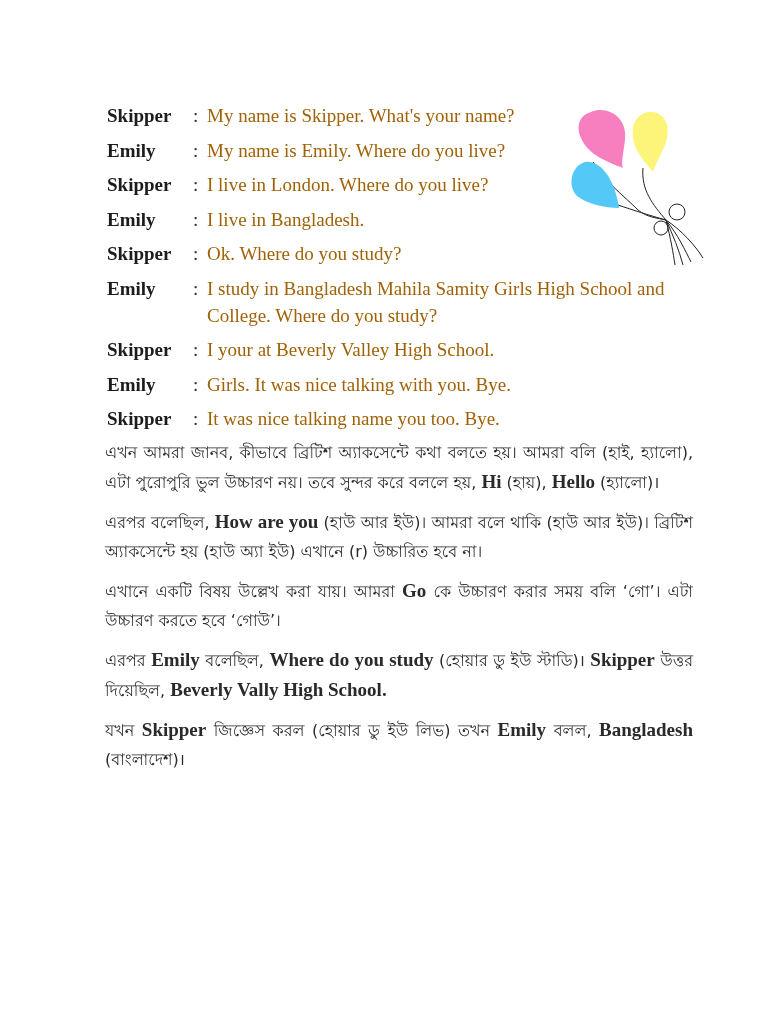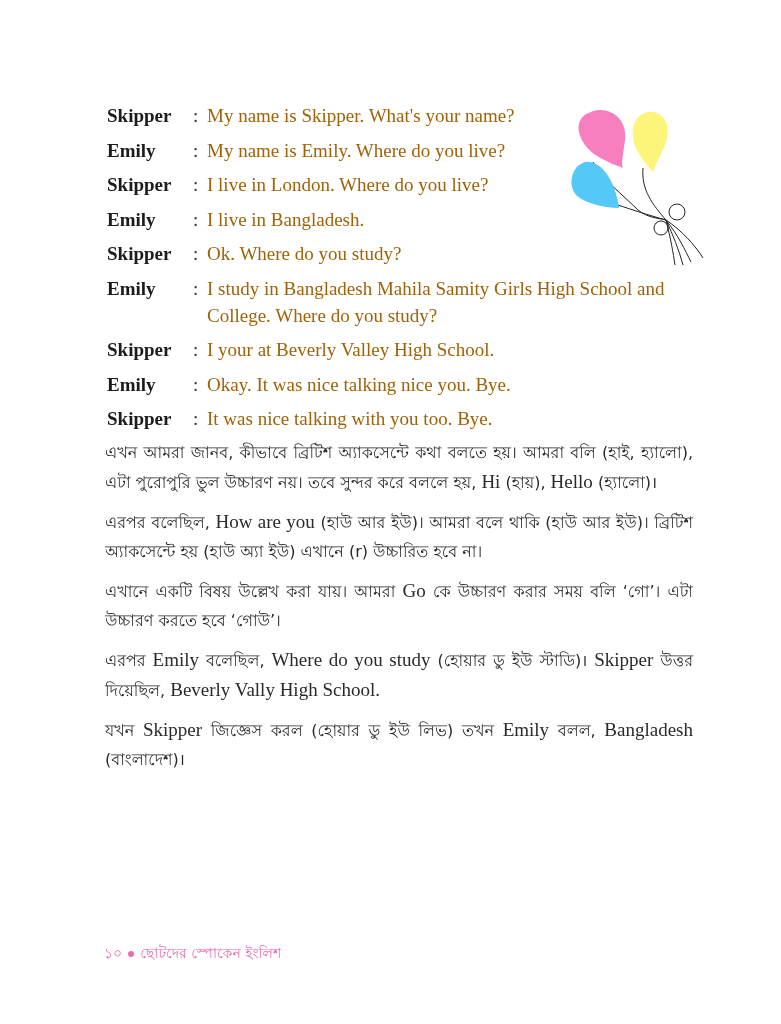--- a/index.html
+++ b/index.html
@@ -65,20 +65,21 @@
     }
     .para {
       line-height: 29px;
       text-align: justify;
       text-align-last: left;
       margin: 0 0 10px 0;
     }
     .para .en {
       font-family: "Liberation Serif", "DejaVu Serif", serif;
       font-size: 19px;
+      font-weight: bold;
     }
     .footer {
       position: absolute;
       left: 96px;
       top: 942px;
       font-family: "DejaVu Sans", "Liberation Sans", sans-serif;
       font-size: 14px;
       color: #e86bb0;
       display: flex;
       align-items: center;
@@ -128,26 +129,26 @@
       <span class="line-text">I study in Bangladesh Mahila Samity Girls High School and College. Where do you study?</span>
     </div>
     <div class="dl-row">
       <span class="speaker">Skipper</span>
       <span class="colon">:</span>
       <span class="line-text">I your at Beverly Valley High School.</span>
     </div>
     <div class="dl-row">
       <span class="speaker">Emily</span>
       <span class="colon">:</span>
-      <span class="line-text">Okay. It was nice talking nice you. Bye.</span>
+      <span class="line-text">Girls. It was nice talking with you. Bye.</span>
     </div>
     <div class="dl-row">
       <span class="speaker">Skipper</span>
       <span class="colon">:</span>
-      <span class="line-text">It was nice talking with you too. Bye.</span>
+      <span class="line-text">It was nice talking name you too. Bye.</span>
     </div>
   </div>
 
   <div class="balloons">
     <svg width="160" height="170" viewBox="0 0 160 170">
 
       <g fill="none" stroke="#222" stroke-width="1">
         <path d="M30 62 C 40 80, 60 95, 75 110 C 85 118, 95 118, 103 120"></path>
         <path d="M80 68 C 78 90, 90 105, 103 120"></path>
         <path d="M55 105 C 70 110, 85 115, 103 120"></path>
@@ -168,19 +169,14 @@
   </div>
 
   <div class="prose">
     <p class="para"><span class="bn">এখন আমরা জানব, কীভাবে ব্রিটিশ অ্যাকসেন্টে কথা বলতে হয়। আমরা বলি (হাই, হ্যালো), এটা পুরোপুরি ভুল উচ্চারণ নয়। তবে সুন্দর করে বললে হয়, </span><span class="en">Hi</span><span class="bn"> (হায়), </span><span class="en">Hello</span><span class="bn"> (হ্যালো)।</span></p>
     <p class="para"><span class="bn">এরপর বলেছিল, </span><span class="en">How are you</span><span class="bn"> (হাউ আর ইউ)। আমরা বলে থাকি (হাউ আর ইউ)। ব্রিটিশ অ্যাকসেন্টে হয় (হাউ অ্যা ইউ) এখানে (r) উচ্চারিত হবে না।</span></p>
     <p class="para"><span class="bn">এখানে একটি বিষয় উল্লেখ করা যায়। আমরা </span><span class="en">Go</span><span class="bn"> কে উচ্চারণ করার সময় বলি ‘গো’। এটা উচ্চারণ করতে হবে ‘গোউ’।</span></p>
     <p class="para"><span class="bn">এরপর </span><span class="en">Emily</span><span class="bn"> বলেছিল, </span><span class="en">Where do you study</span><span class="bn"> (হোয়ার ডু ইউ স্টাডি)। </span><span class="en">Skipper</span><span class="bn"> উত্তর দিয়েছিল, </span><span class="en">Beverly Vally High School.</span></p>
     <p class="para"><span class="bn">যখন </span><span class="en">Skipper</span><span class="bn"> জিজ্ঞেস করল (হোয়ার ডু ইউ লিভ) তখন </span><span class="en">Emily</span><span class="bn"> বলল, </span><span class="en">Bangladesh</span><span class="bn"> (বাংলাদেশ)।</span></p>
   </div>
 
-  <div class="footer">
-    <span>১০</span>
-    <span class="dot"></span>
-    <span>ছোটদের স্পোকেন ইংলিশ</span>
-  </div>
 
 </div>
 
 </body></html>

